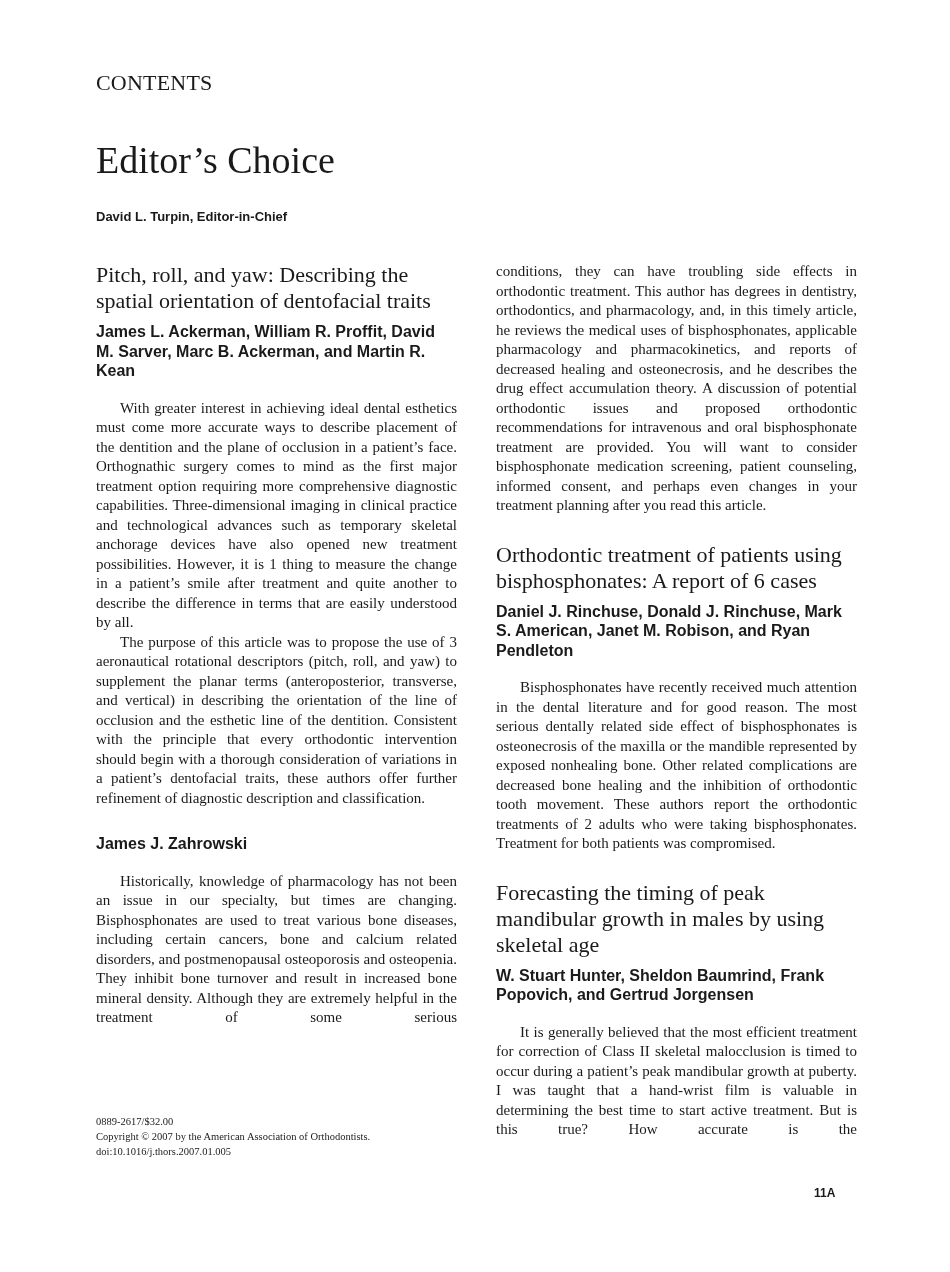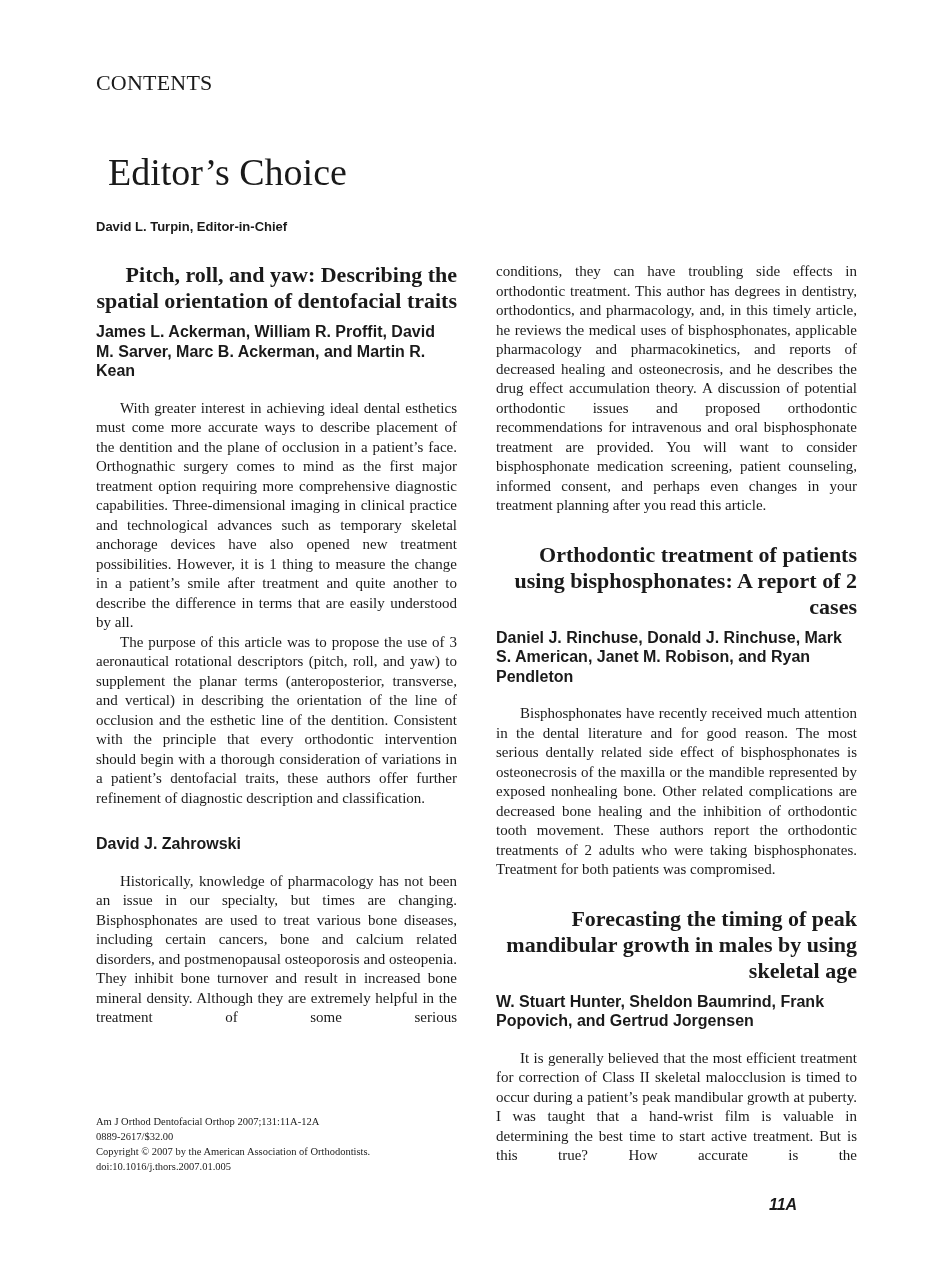--- a/index.html
+++ b/index.html
@@ -1,73 +1,72 @@
 <!DOCTYPE html>
 <html><head>
 <meta charset="utf-8">
 <style>
   html, body { margin: 0; padding: 0; background: #ffffff; }
   body { width: 950px; height: 1272px; position: relative; overflow: hidden; color: #1a1a1a; }
   .serif { font-family: "Liberation Serif", "DejaVu Serif", serif; }
-  .sans { font-family: "Liberation Sans", "DejaVu Sans", sans-serif; margin-top: 10px; }
+  .sans { font-family: "Liberation Sans", "DejaVu Sans", sans-serif; }
 
   .section-label { position: absolute; left: 96px; top: 70px; font-size: 22px; letter-spacing: 0.2px; }
-  .page-title { position: absolute; left: 96px; top: 138px; font-size: 38px; line-height: 44px; font-weight: normal; margin: 12px; }
+  .page-title { position: absolute; left: 96px; top: 138px; font-size: 38px; line-height: 44px; font-weight: normal; margin: 0; }
   .editor { position: absolute; left: 96px; top: 209px; font-size: 13px; font-weight: bold; }
 
   .col { position: absolute; top: 262px; width: 361px; }
   .col-left { left: 96px; }
   .col-right { left: 496px; }
 
-  .article-title { font-size: 22px; line-height: 26px; margin: 0 0 8px 0; font-weight: bold; text-align: right; }
+  .article-title { font-size: 22px; line-height: 26px; margin: 0 0 8px 0; font-weight: normal; }
   .article-authors { font-size: 16px; line-height: 19.5px; font-weight: bold; margin: 0 0 18px 0; }
   .para { font-size: 15px; line-height: 19.5px; text-align: justify; margin: 0; hyphens: manual; }
   .para.indent { text-indent: 24px; }
   .article { margin-bottom: 26px; }
 
   .footer-info { position: absolute; left: 96px; top: 1114px; width: 370px; font-size: 10.5px; line-height: 15px; }
   .footer-info div { white-space: nowrap; }
-  .page-number { position: absolute; left: 769px; top: 1186px; font-size: 16px; font-weight: bold; font-style: italic; }
+  .page-number { position: absolute; left: 814px; top: 1186px; font-size: 12px; font-weight: bold; }
 </style>
 </head>
 <body>
 
 <div class="section-label serif">CONTENTS</div>
 <h1 class="page-title serif">Editor’s Choice</h1>
 <div class="editor sans">David L. Turpin, Editor-in-Chief</div>
 
 <div class="col col-left">
   <div class="article">
     <h2 class="article-title serif">Pitch, roll, and yaw: Describing the spatial orientation of dentofacial traits</h2>
     <div class="article-authors sans">James L. Ackerman, William R. Proffit, David M. Sarver, Marc B. Ackerman, and Martin R. Kean</div>
     <p class="para serif indent">With greater interest in achieving ideal dental esthetics must come more accurate ways to describe placement of the dentition and the plane of occlusion in a patient’s face. Orthognathic surgery comes to mind as the first major treatment option requiring more com­prehensive diagnostic capabilities. Three-dimensional imaging in clinical practice and technological advances such as temporary skeletal anchorage devices have also opened new treatment possibilities. However, it is 1 thing to measure the change in a patient’s smile after treatment and quite another to describe the difference in terms that are easily understood by all.</p>
     <p class="para serif indent">The purpose of this article was to propose the use of 3 aeronautical rotational descriptors (pitch, roll, and yaw) to supplement the planar terms (anteroposterior, transverse, and vertical) in describing the orientation of the line of occlusion and the esthetic line of the dentition. Consistent with the principle that every orthodontic intervention should begin with a thorough consideration of variations in a patient’s dentofacial traits, these authors offer further refinement of diagnos­tic description and classification.</p>
   </div>
   <div class="article">
-    <div class="article-authors sans">David J. Zahrowski</div>
+    <div class="article-authors sans">James J. Zahrowski</div>
     <p class="para serif indent" style="text-align-last: justify;">Historically, knowledge of pharmacology has not been an issue in our specialty, but times are changing. Bisphosphonates are used to treat various bone dis­eases, including certain cancers, bone and calcium related disorders, and postmenopausal osteoporosis and osteopenia. They inhibit bone turnover and result in increased bone mineral density. Although they are extremely helpful in the treatment of some serious</p>
   </div>
 </div>
 
 <div class="col col-right">
   <div class="article">
     <p class="para serif">conditions, they can have troubling side effects in orthodontic treatment. This author has degrees in den­tistry, orthodontics, and pharmacology, and, in this timely article, he reviews the medical uses of bisphos­phonates, applicable pharmacology and pharmacoki­netics, and reports of decreased healing and osteone­crosis, and he describes the drug effect accumulation theory. A discussion of potential orthodontic issues and proposed orthodontic recommendations for intravenous and oral bisphosphonate treatment are provided. You will want to consider bisphosphonate medication screening, patient counseling, informed consent, and perhaps even changes in your treatment planning after you read this article.</p>
   </div>
   <div class="article">
-    <h2 class="article-title serif">Orthodontic treatment of patients using bisphosphonates: A report of 2 cases</h2>
+    <h2 class="article-title serif">Orthodontic treatment of patients using bisphosphonates: A report of 6 cases</h2>
     <div class="article-authors sans">Daniel J. Rinchuse, Donald J. Rinchuse, Mark S. American, Janet M. Robison, and Ryan Pendleton</div>
     <p class="para serif indent">Bisphosphonates have recently received much at­tention in the dental literature and for good reason. The most serious dentally related side effect of bisphospho­nates is osteonecrosis of the maxilla or the mandible represented by exposed nonhealing bone. Other related complications are decreased bone healing and the inhibition of orthodontic tooth movement. These au­thors report the orthodontic treatments of 2 adults who were taking bisphosphonates. Treatment for both pa­tients was compromised.</p>
   </div>
   <div class="article">
     <h2 class="article-title serif">Forecasting the timing of peak mandibular growth in males by using skeletal age</h2>
     <div class="article-authors sans">W. Stuart Hunter, Sheldon Baumrind, Frank Popovich, and Gertrud Jorgensen</div>
     <p class="para serif indent" style="text-align-last: justify;">It is generally believed that the most efficient treatment for correction of Class II skeletal malocclu­sion is timed to occur during a patient’s peak mandib­ular growth at puberty. I was taught that a hand-wrist film is valuable in determining the best time to start active treatment. But is this true? How accurate is the</p>
   </div>
 </div>
 
 <div class="footer-info serif">
-  <div>Am J Orthod Dentofacial Orthop 2007;131:11A-12A</div>
   <div>0889-2617/$32.00</div>
   <div>Copyright © 2007 by the American Association of Orthodontists.</div>
   <div>doi:10.1016/j.thors.2007.01.005</div>
 </div>
 
 <div class="page-number sans">11A</div>
 
 </body></html>

